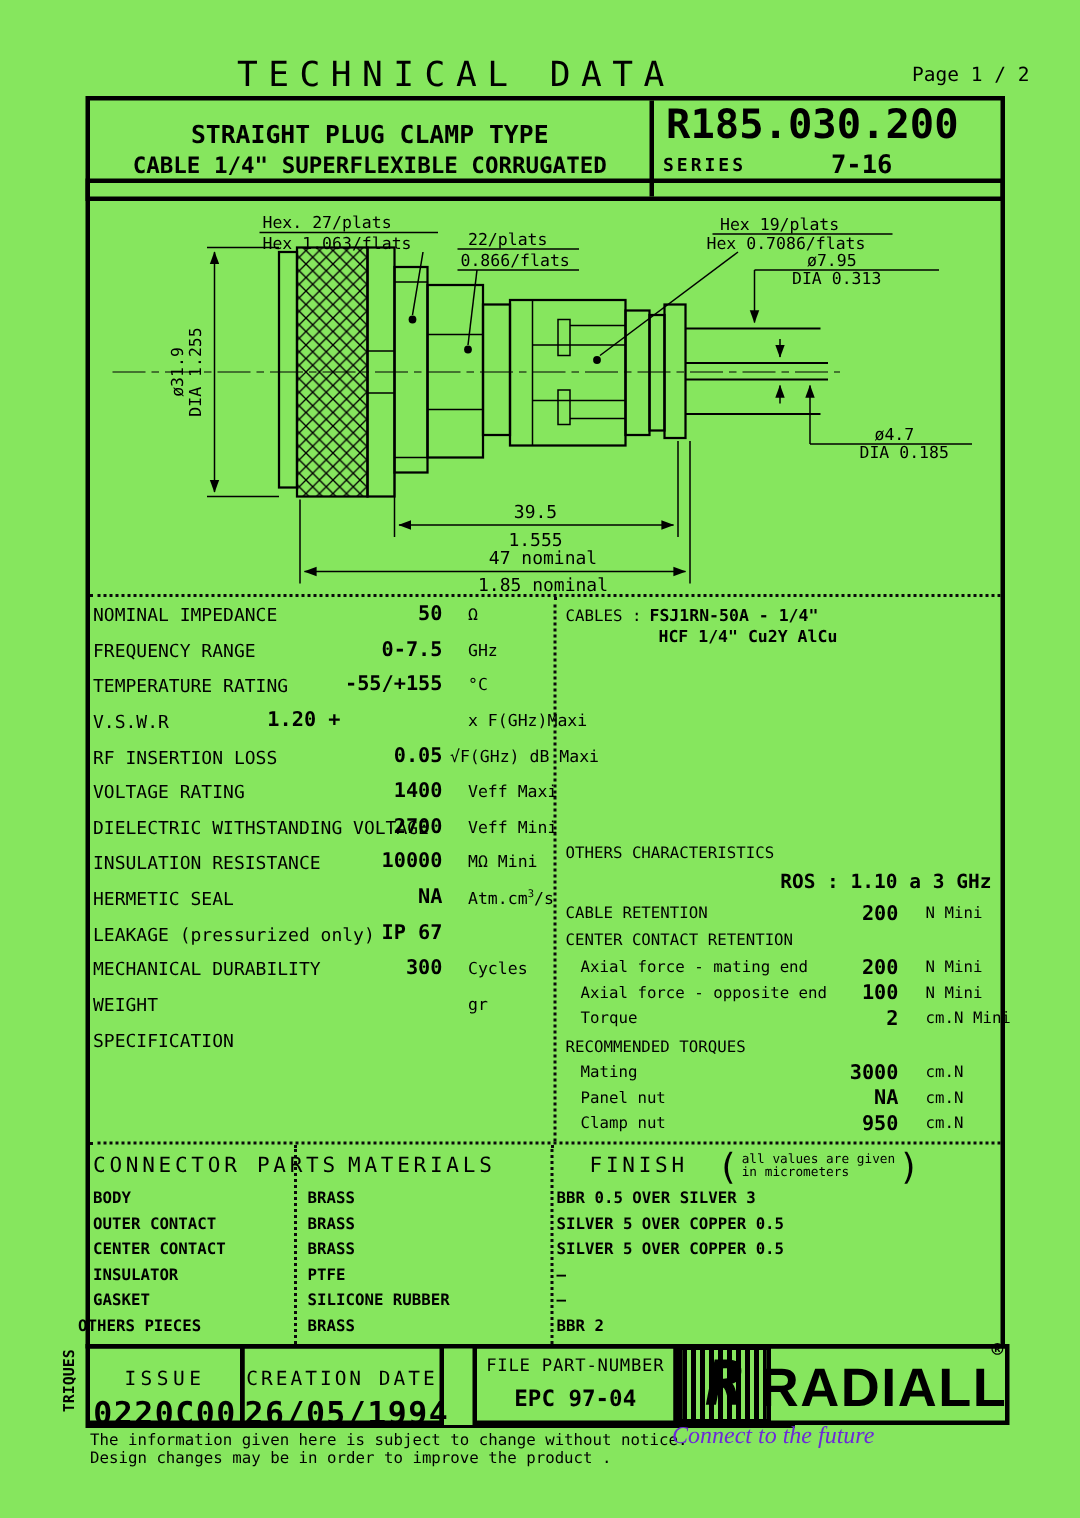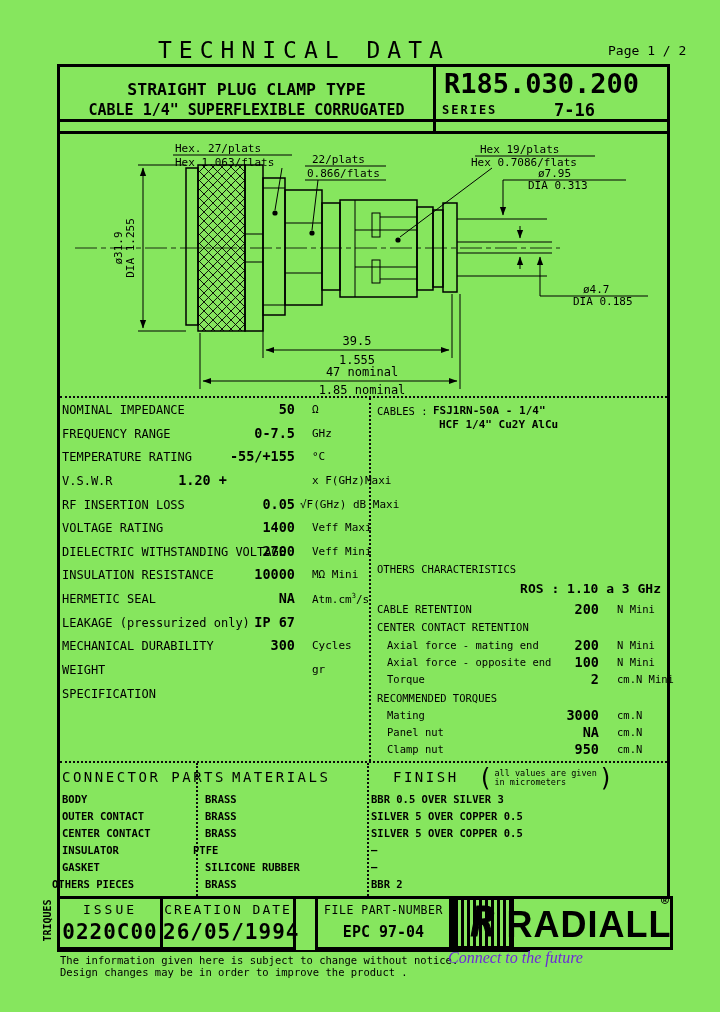--- a/index.html
+++ b/index.html
@@ -44,21 +44,21 @@
   .oth-t{position:absolute;left:6px;top:164px;font-size:10.5px;}
   .ros{position:absolute;right:6px;top:182px;font-size:13px;font-weight:bold;}
   
   .mhdr{font-size:14px;letter-spacing:2.5px;}
   .mnote{display:flex;align-items:center;gap:2px;}
   .mnote .par{font-size:24px;font-weight:200;}
   .mnote .ntx{font-size:8.5px;line-height:9.5px;}
   .mp{font-size:10.5px;font-weight:bold;white-space:nowrap;}
   
   .fbox{top:896px;height:54px;}
-  .flbl{text-align:center;font-size:13px;letter-spacing:3px;margin-top:3px;}
+  .flbl{text-align:center;font-size:13px;letter-spacing:3px;margin-top:13px;}
   .fval{text-align:center;font-size:21px;letter-spacing:1px;margin-top:3px;font-weight:bold;}
   .flbl-sm{text-align:center;font-size:11.5px;letter-spacing:0.5px;margin-top:4px;}
   .fval-sm{text-align:center;font-size:15px;font-weight:bold;margin-top:6px;}
   .sidetext{left:18px;top:915px;width:58px;text-align:center;font-size:10px;font-weight:bold;
             transform:rotate(-90deg);}
   .rsq{left:452px;top:897px;width:62px;height:52px;border:3px solid #000;box-sizing:border-box;
        background:repeating-linear-gradient(90deg,#000 0 3px,#86E65E 3px 6px);}
   .wordmark{left:516px;top:904px;width:146px;height:42px;display:flex;align-items:center;justify-content:center;
             font-family:"Liberation Sans","DejaVu Sans",sans-serif;font-weight:bold;font-size:36px;letter-spacing:1px;background:#86E65E;}
   .reg{left:661px;top:893px;font-size:13px;font-weight:bold;}
@@ -343,21 +343,21 @@
 
   <div class="abs mp" style="left:62px;top:810px;">OUTER CONTACT</div>
   <div class="abs mp" style="left:205px;top:810px;">BRASS</div>
   <div class="abs mp" style="left:371px;top:810px;">SILVER 5 OVER COPPER 0.5</div>
 
   <div class="abs mp" style="left:62px;top:827px;">CENTER CONTACT</div>
   <div class="abs mp" style="left:205px;top:827px;">BRASS</div>
   <div class="abs mp" style="left:371px;top:827px;">SILVER 5 OVER COPPER 0.5</div>
 
   <div class="abs mp" style="left:62px;top:844px;">INSULATOR</div>
-  <div class="abs mp" style="left:193px;top:844px;">PTFE</div>
+  <div class="abs mp" style="left:205px;top:844px;">PTFE</div>
   <div class="abs mp" style="left:371px;top:844px;">–</div>
 
   <div class="abs mp" style="left:62px;top:861px;">GASKET</div>
   <div class="abs mp" style="left:205px;top:861px;">SILICONE RUBBER</div>
   <div class="abs mp" style="left:371px;top:861px;">–</div>
 
   <div class="abs mp" style="left:52px;top:878px;">OTHERS PIECES</div>
   <div class="abs mp" style="left:205px;top:878px;">BRASS</div>
   <div class="abs mp" style="left:371px;top:878px;">BBR 2</div>
 

